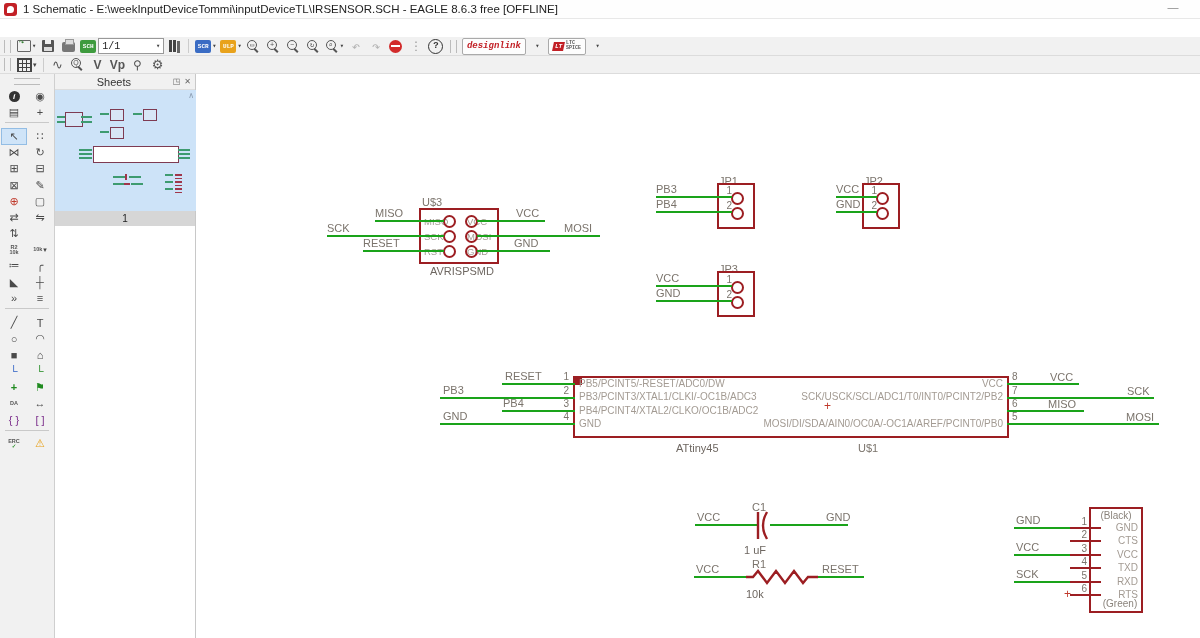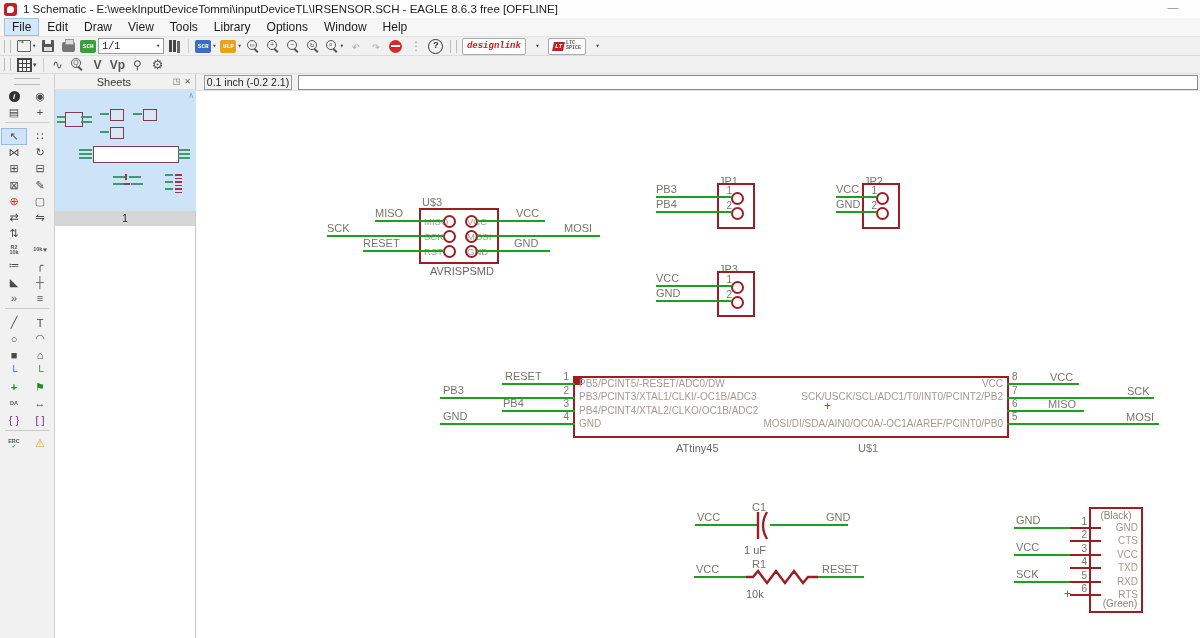--- a/index.html
+++ b/index.html
@@ -121,31 +121,20 @@
 <body>
 
 <div id="app">
 
   <div class="titlebar">
     <div class="appicon"></div>
     <span class="titletxt">1 Schematic - E:\weekInputDeviceTommi\inputDeviceTL\IRSENSOR.SCH - EAGLE 8.6.3 free [OFFLINE]</span>
     <span class="minbtn">—</span>
   </div>
 
-  <div class="menubar">
-    <span class="menuitem active">File</span>
-    <span class="menuitem">Edit</span>
-    <span class="menuitem">Draw</span>
-    <span class="menuitem">View</span>
-    <span class="menuitem">Tools</span>
-    <span class="menuitem">Library</span>
-    <span class="menuitem">Options</span>
-    <span class="menuitem">Window</span>
-    <span class="menuitem">Help</span>
-  </div>
 
   <div class="tb tb1">
     <div class="grip"></div>
     <div class="tbtn">
         <div class="openic"></div>
         <span class="dd">▾</span>
       </div>
     <div class="tbtn">
         <div class="floppy"></div>
       </div>
@@ -358,24 +347,20 @@
       <div class="t-r" style="left:120px;top:84px;width:7px;"></div>
       <div class="t-r" style="left:120px;top:87.5px;width:7px;"></div>
       <div class="t-r" style="left:120px;top:91px;width:7px;"></div>
       <div class="t-r" style="left:120px;top:94.5px;width:7px;"></div>
       <div class="t-r" style="left:120px;top:98px;width:7px;"></div>
       <div class="t-r" style="left:120px;top:101.5px;width:7px;"></div>
     </div>
     <div class="sheetlbl">1</div>
   </div>
 
-  <div class="cmdrow">
-    <div class="coordbox">0.1 inch (-0.2 2.1)</div>
-    <input class="cmdinput" value="" style="">
-  </div>
   <div class="canvas"></div>
 
   <div class="schem">
 
     <span class="pname" style="left:422px;top:196px;">U$3</span>
     <div class="sbox" style="left:419px;top:208px;width:80px;height:56px;"></div>
     <span class="pinlbl" style="left:424px;top:216px;">MISO</span>
     <span class="pinlbl" style="left:424px;top:231px;">SCK</span>
     <span class="pinlbl" style="left:424px;top:246px;">RST</span>
     <span class="pinlbl" style="left:467px;top:216px;">VCC</span>

